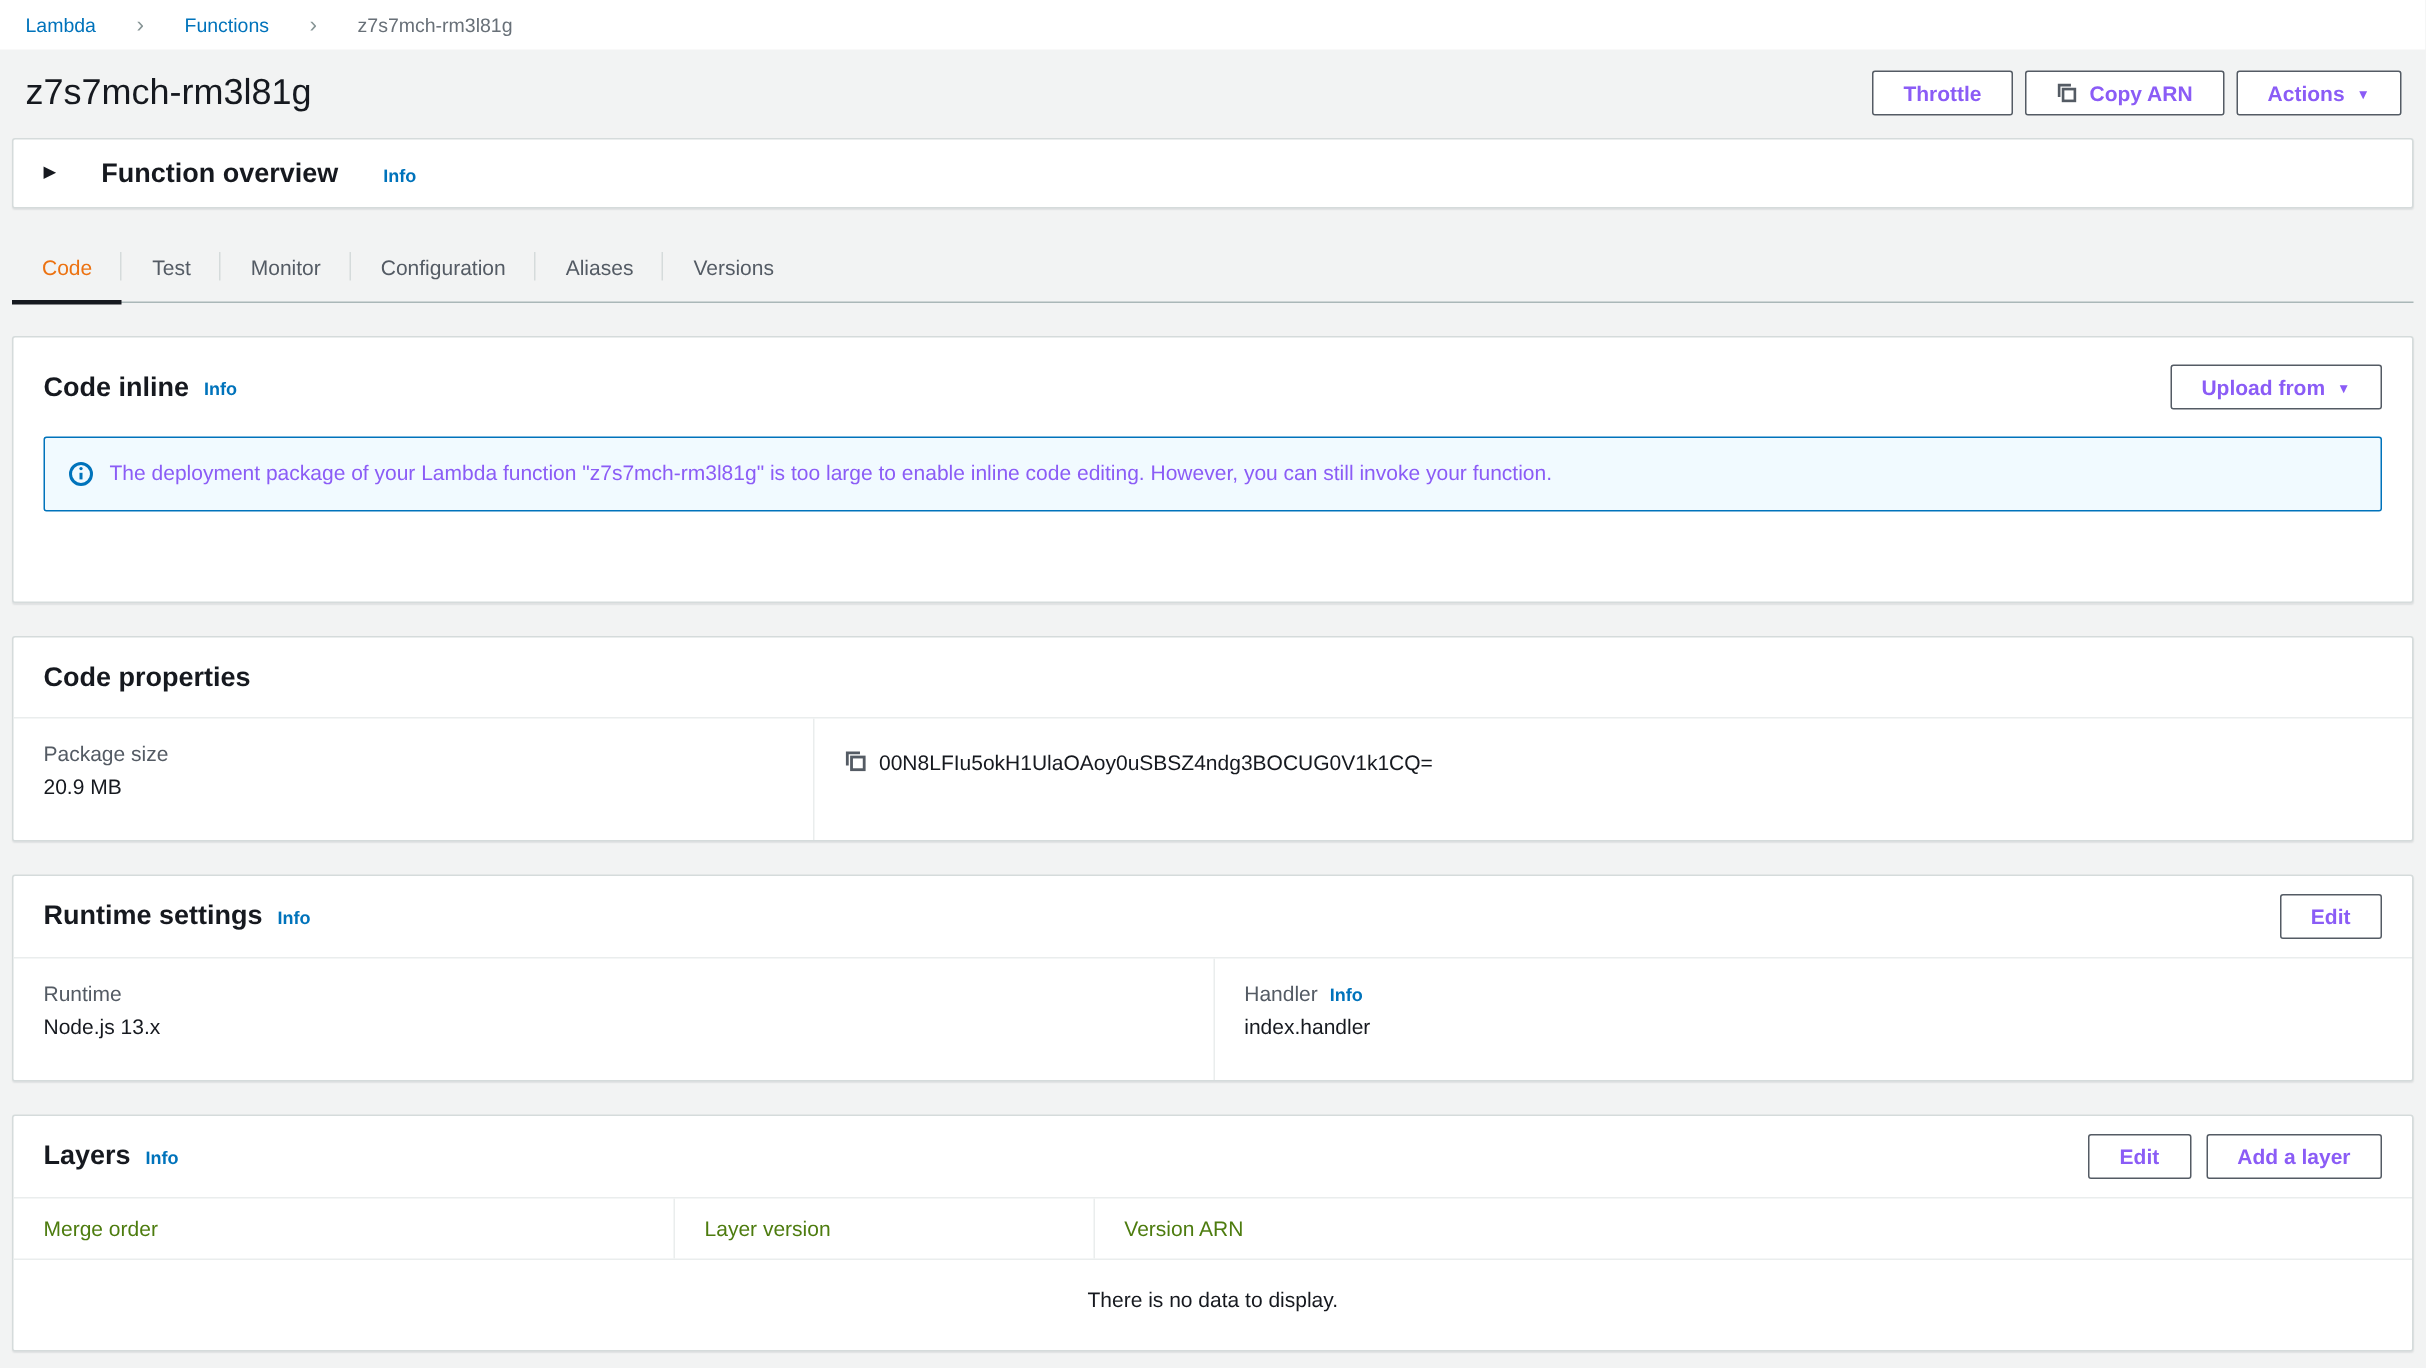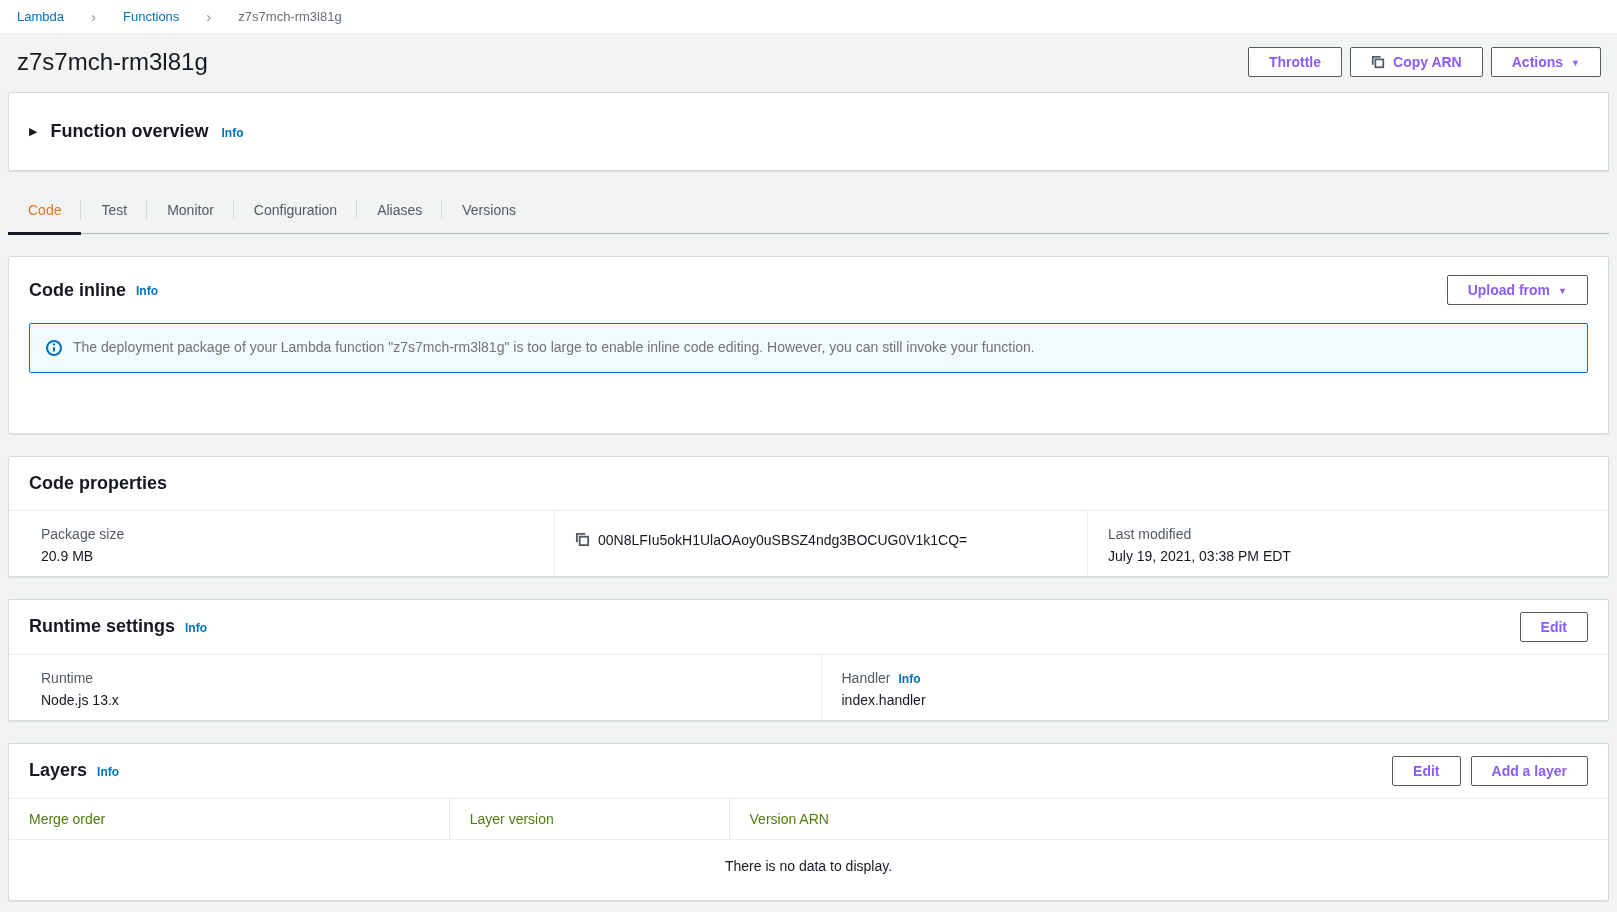--- a/index.html
+++ b/index.html
@@ -59,22 +59,22 @@
     border-radius:2px;
     margin:0 8px;
     box-shadow:0 1px 1px 0 rgba(0,28,36,.08);
   }
   .section-title { font-size:18px; font-weight:700; color:#16191f; }
   .info-link { font-size:12px; font-weight:700; color:#0073bb; position:relative; top:1px; }
   .divider { border-top:1px solid #eaeded; }
 
   
   .overview-card {
-    display:flex; align-items:center; gap:13px;
-    padding:28px 20px;
+    display:flex; align-items:center; gap:30px;
+    padding:12px 20px;
   }
   .expand-caret { color:#16191f; font-size:11px; cursor:pointer; line-height:1; }
   .expand-caret::after { content:"\25B6"; }
 
   
   .tabs {
     display:flex;
     margin:17px 8px 0;
     border-bottom:1px solid #aab7b8;
   }
@@ -110,29 +110,29 @@
   
   .code-source-card .card-header { padding:18px 20px 16px; }
   .alert {
     display:flex; align-items:center; gap:11px;
     margin:2px 20px 60px;
     border:1px solid #0073bb;
     background:#f1faff;
     border-radius:2px;
     padding:14px 16px;
     font-size:14px;
-    color:#737373;
+    color:#8b5cf6;
     line-height:1.4;
   }
   .alert svg { flex:none; }
 
   
   .props-grid { display:grid; grid-template-columns:1fr 1fr 1fr; }
   .runtime-grid { display:grid; grid-template-columns:1fr 1fr; }
-  .prop-cell { padding:15px 20px 12px;margin-left:12px; }
+  .prop-cell { padding:15px 20px 28px; }
   .prop-cell + .prop-cell { border-left:1px solid #eaeded; }
   .prop-label { color:#545b64; font-size:14px; display:flex; align-items:center; gap:8px; }
   .prop-value { margin-top:6px; color:#16191f; font-size:14px; display:flex; align-items:center; gap:8px; }
 
   
   .layers-table-header {
     display:grid;
     grid-template-columns:27.5% 17.5% 28% 27%;
     border-top:1px solid #eaeded;
     border-bottom:1px solid #eaeded;
@@ -222,24 +222,20 @@
     </div>
     <div class="prop-cell">
       <div class="prop-value">
         <svg width="15" height="15" viewBox="0 0 16 16" fill="none" stroke="#545b64" stroke-width="2">
           <path d="M11 2 H2 v9"></path>
           <rect x="5" y="5" width="9" height="9"></rect>
         </svg>
         <span>00N8LFIu5okH1UlaOAoy0uSBSZ4ndg3BOCUG0V1k1CQ=</span>
       </div>
     </div>
-    <div class="prop-cell">
-      <div class="prop-label">Last modified</div>
-      <div class="prop-value">July 19, 2021, 03:38 PM EDT</div>
-    </div>
   </div>
 </section>
 
 <section class="card section-card">
   <div class="card-header with-buttons">
     <h2 class="section-title">Runtime settings</h2>
     <a class="info-link">Info</a>
     <div class="spacer"></div>
     <button class="btn">Edit</button>
   </div>

